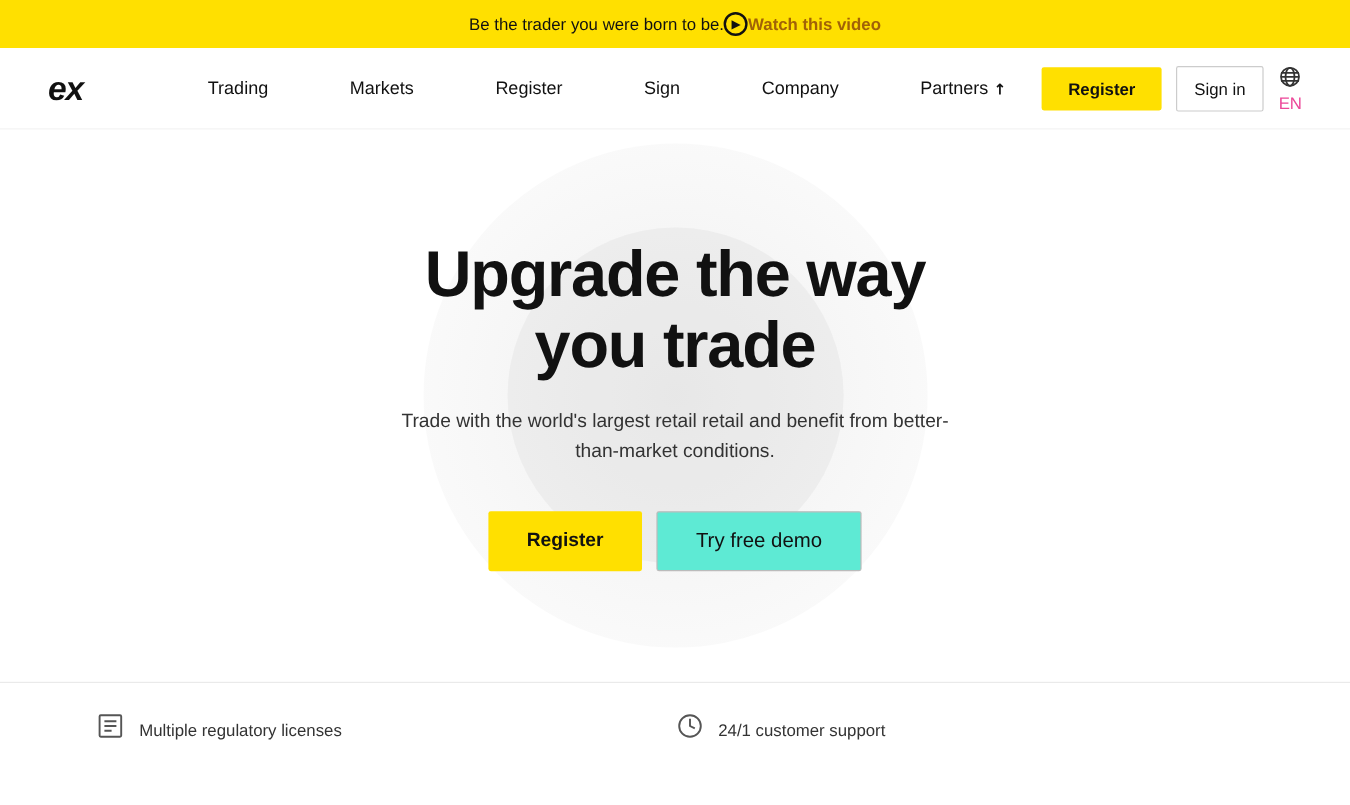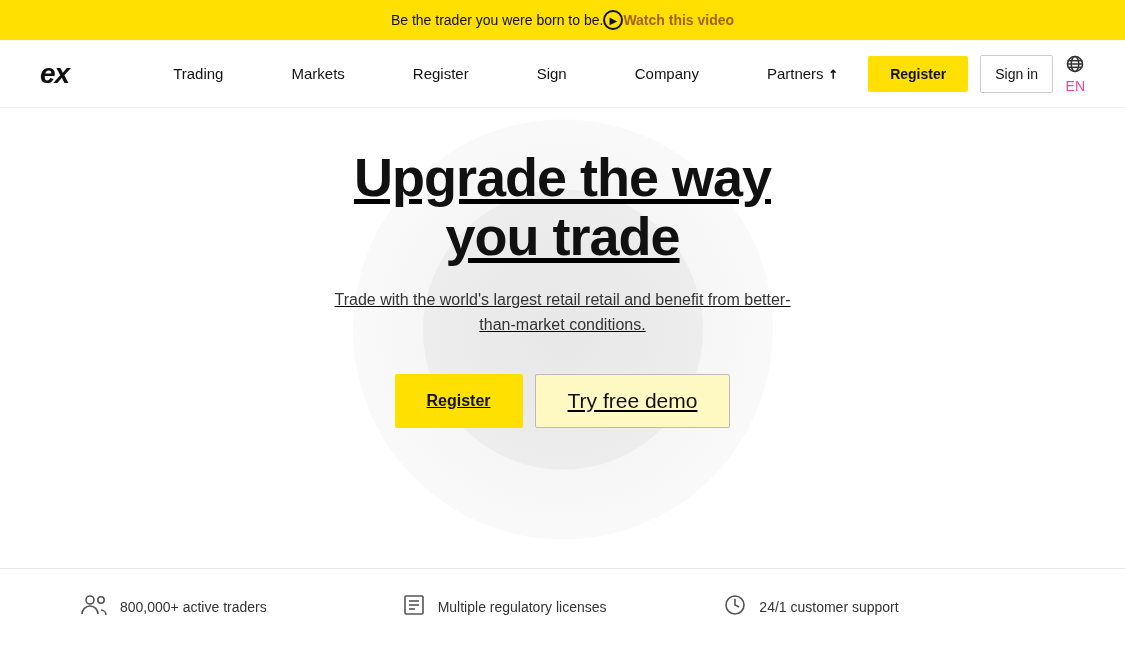--- a/index.html
+++ b/index.html
@@ -110,25 +110,25 @@
       width: 20px;
       height: 20px;
     }
 
     
     .hero {
       position: relative;
       display: flex;
       flex-direction: column;
       align-items: center;
+      justify-content: center;
       min-height: 460px;
       padding: 40px 20px;
       overflow: hidden;
       background: #fff;
-      text-decoration: underline;
     }
     .hero-circle {
       position: absolute;
       top: 50%;
       left: 50%;
       transform: translate(-50%, -52%);
       width: 420px;
       height: 420px;
       border-radius: 50%;
       background: radial-gradient(circle, rgba(210,210,210,0.35) 0%, rgba(220,220,220,0.2) 60%, rgba(240,240,240,0.1) 100%);
@@ -178,25 +178,25 @@
       background: #FFE000;
       color: #111;
       border: none;
       padding: 14px 32px;
       font-size: 16px;
       font-weight: 700;
       cursor: pointer;
       border-radius: 2px;
     }
     .btn-hero-demo {
-      background: #fef9c3;
+      background: #5eead4;
       color: #111;
       border: 1.5px solid #bbb;
       padding: 14px 32px;
-      font-size: 21px;
+      font-size: 17px;
       font-weight: 500;
       cursor: pointer;
       border-radius: 2px;
     }
 
     
     .stats-bar {
       border-top: 1px solid #e5e5e5;
       padding: 24px 80px;
       display: flex;
@@ -306,31 +306,20 @@
     <div class="hero-buttons">
       <button class="btn-hero-register">Register</button>
       <button class="btn-hero-demo">Try free demo</button>
     </div>
   </div>
 </section>
 
 <div class="stats-bar">
   <div class="stat-item">
     <span class="stat-icon">
-      <svg width="28" height="24" viewBox="0 0 28 24" fill="none" stroke="#555" stroke-width="1.6">
-        <circle cx="10" cy="7" r="4"></circle>
-        <path d="M2 21c0-4.4 3.6-8 8-8s8 3.6 8 8"></path>
-        <circle cx="21" cy="7" r="3.2"></circle>
-        <path d="M21 17c2.8 0 5 2.2 5 5"></path>
-      </svg>
-    </span>
-    <span class="stat-text">800,000+ active traders</span>
-  </div>
-  <div class="stat-item">
-    <span class="stat-icon">
       <svg width="24" height="24" viewBox="0 0 24 24" fill="none" stroke="#555" stroke-width="1.6">
         <rect x="3" y="3" width="18" height="18" rx="1"></rect>
         <line x1="7" y1="8" x2="17" y2="8"></line>
         <line x1="7" y1="12" x2="17" y2="12"></line>
         <line x1="7" y1="16" x2="13" y2="16"></line>
       </svg>
     </span>
     <span class="stat-text">Multiple regulatory licenses</span>
   </div>
   <div class="stat-item">

